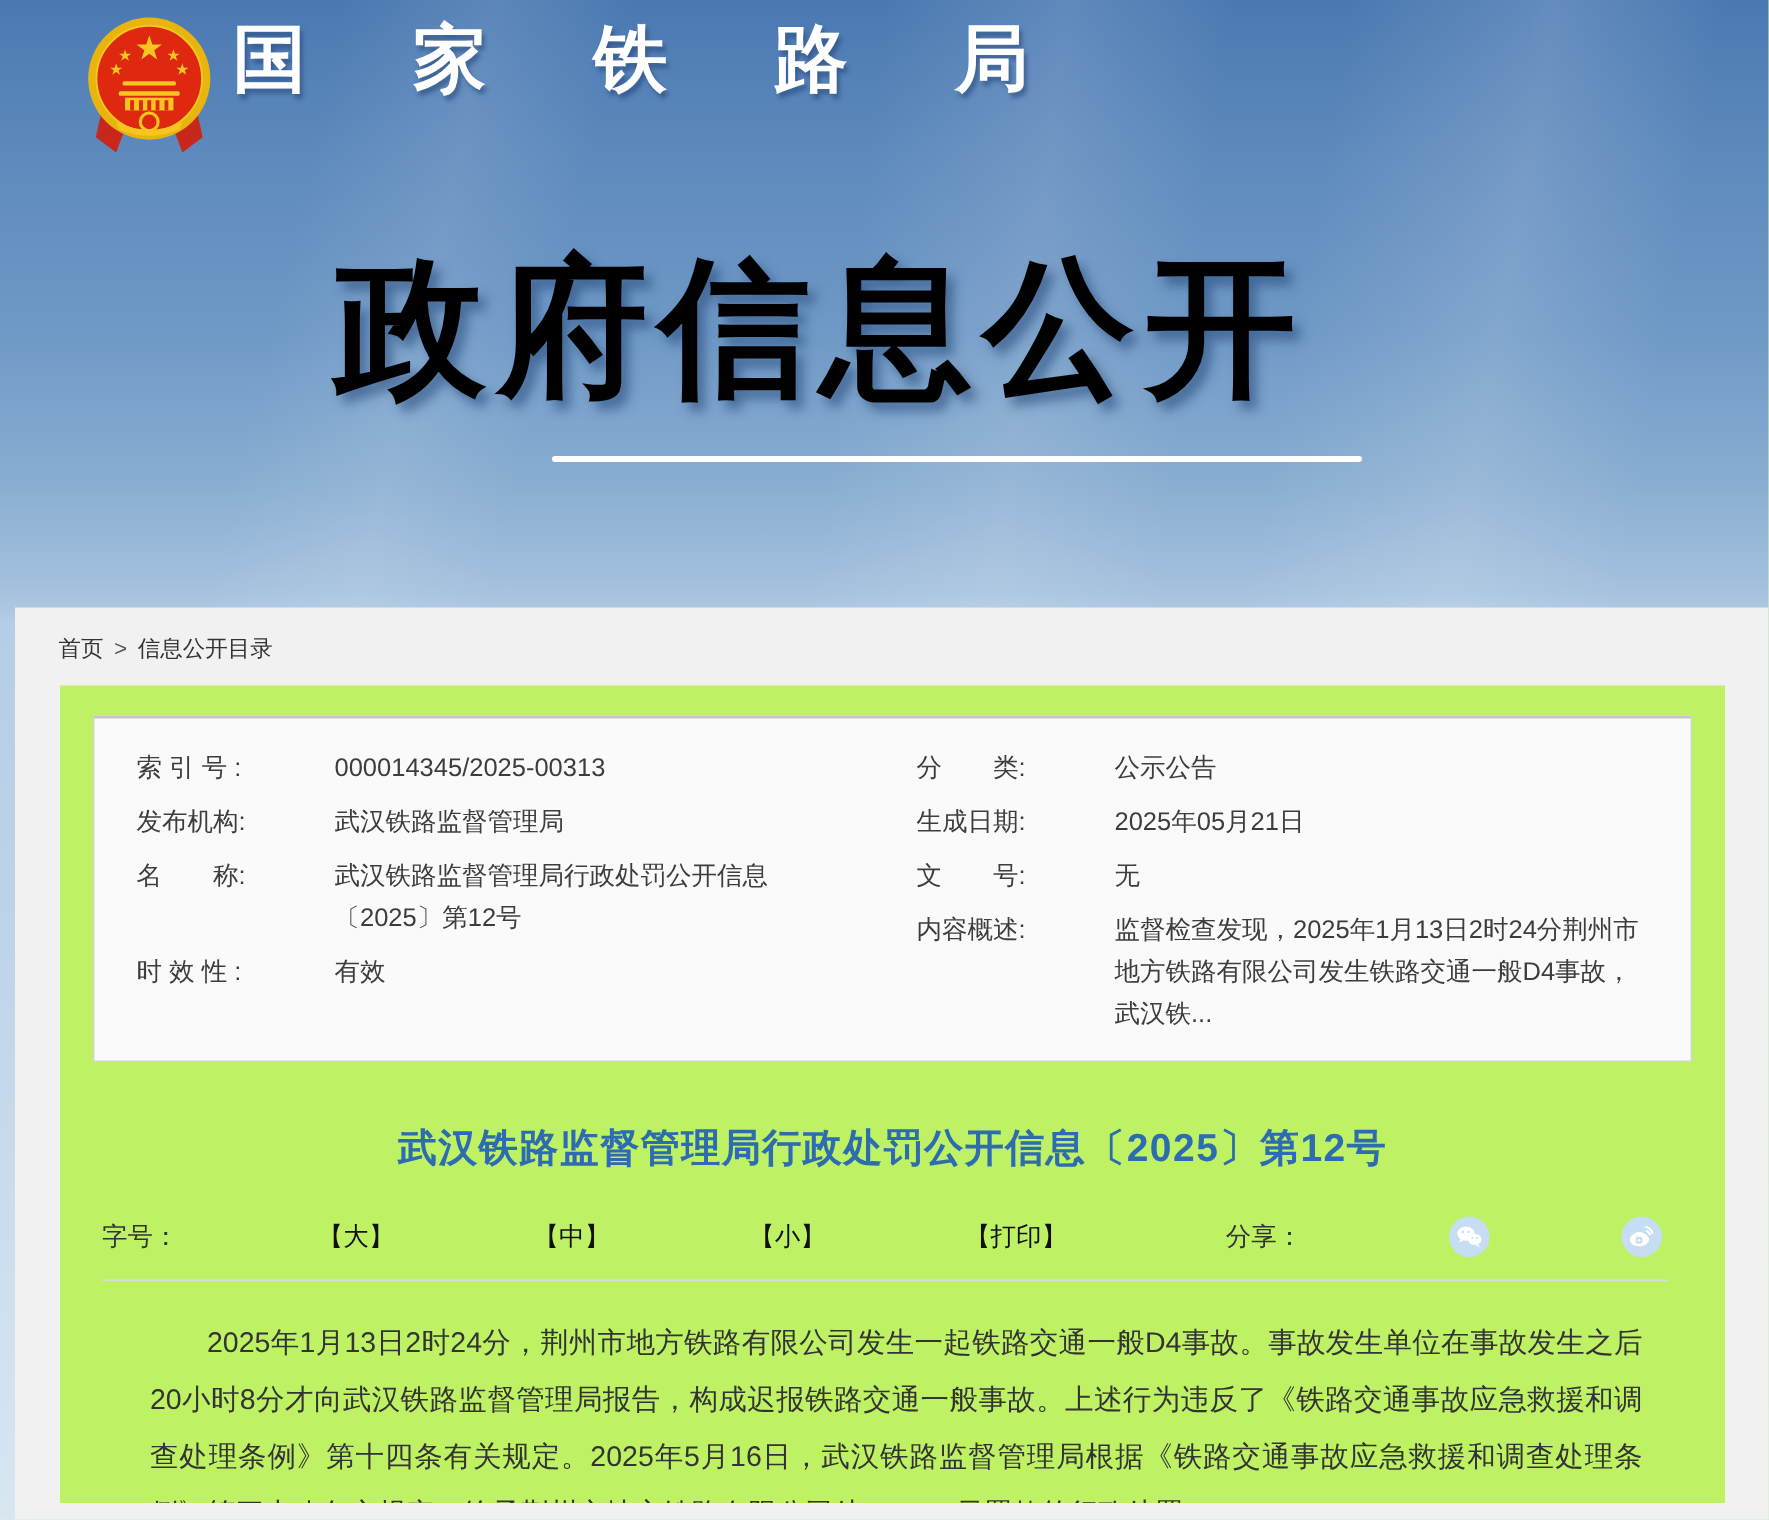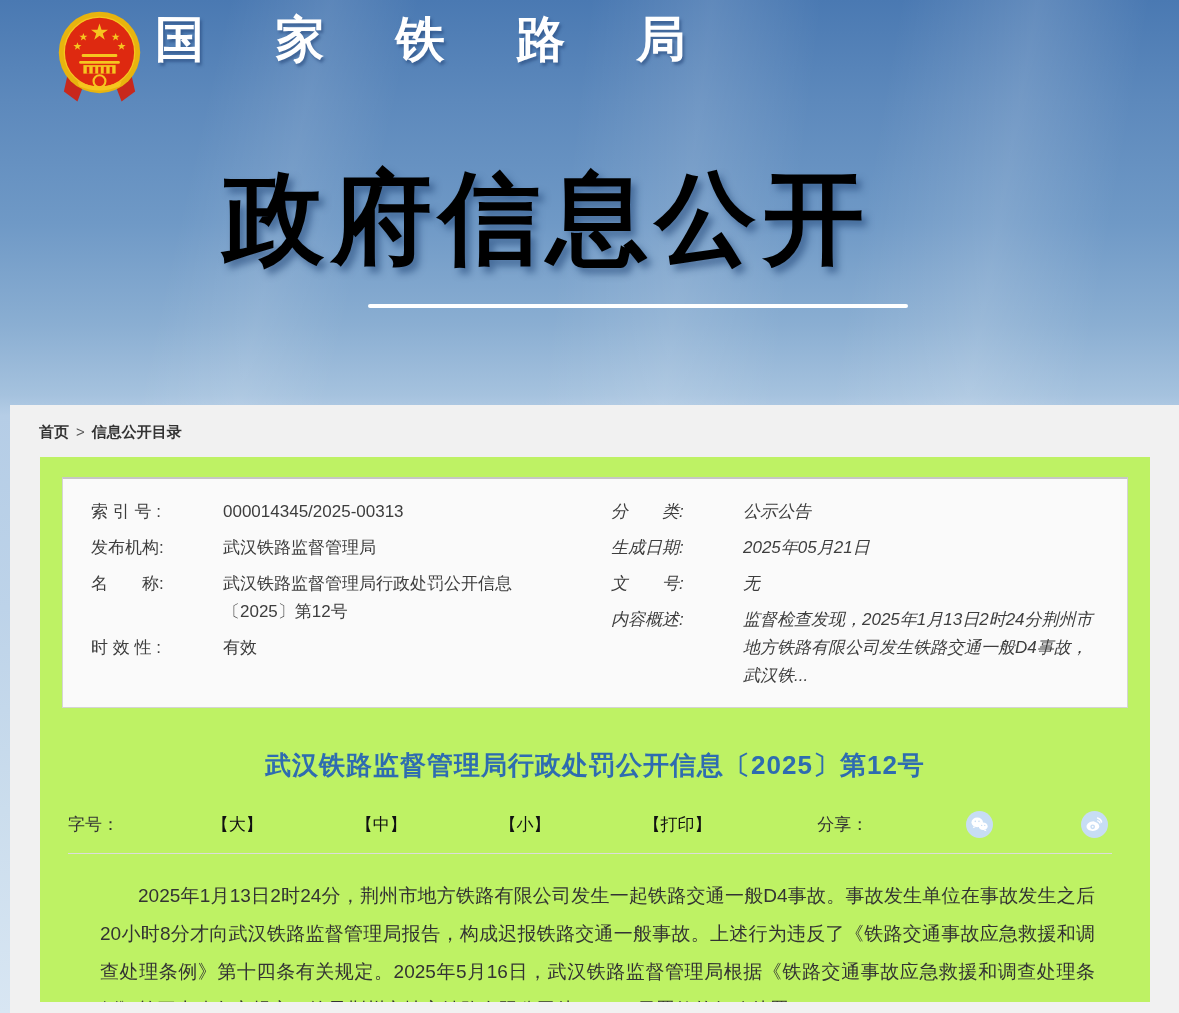--- a/index.html
+++ b/index.html
@@ -39,35 +39,35 @@
     text-shadow:5px 6px 7px rgba(24,60,110,.5);
   }
   .banner-underline {
     position:absolute; top:304px; left:368px; width:540px; height:4px;
     background:#fff; border-radius:2px;
   }
 
   
   .lower { margin-left:10px; height:608px; background:#f1f1f1; overflow:hidden; }
   .breadcrumb { padding:18px 0 15px 29px; font-size:15px; color:#333; }
-  .breadcrumb a { color:#333; text-decoration:none; cursor:pointer;font-weight:bold; }
+  .breadcrumb a { color:#333; text-decoration:none; cursor:pointer; }
   .breadcrumb .sep { margin:0 7px; color:#555; }
 
   .panel { background:#bef264; margin:0 29px 0 30px; height:545px; overflow:hidden; }
 
   
   .meta-box {
     margin:20px 22px 0 22px; background:#fafafa;
     border:1px solid #d4d4d4; border-top:2px solid #c6c6c6;
     display:flex; padding:15px 0 13px 0;
   }
   .meta-col { width:50%; }
   .meta-row { display:flex; font-size:17px; color:#3d3d3d; line-height:28px; padding:4px 0; }
   .meta-col.left  .meta-row { padding-left:28px; }
-  .meta-col.right .meta-row { padding-left:16px;font-style:italic; }
+  .meta-col.right .meta-row { padding-left:16px; }
   .meta-label { flex:0 0 132px; white-space:pre; }
   .meta-value { flex:1; padding-right:34px; }
 
   
   .article-title {
     margin-top:40px; text-align:center;
     color:#2e6cb0; font-size:26px; font-weight:bold; letter-spacing:1px;
   }
   .controls {
     display:flex; align-items:center; justify-content:space-between;

